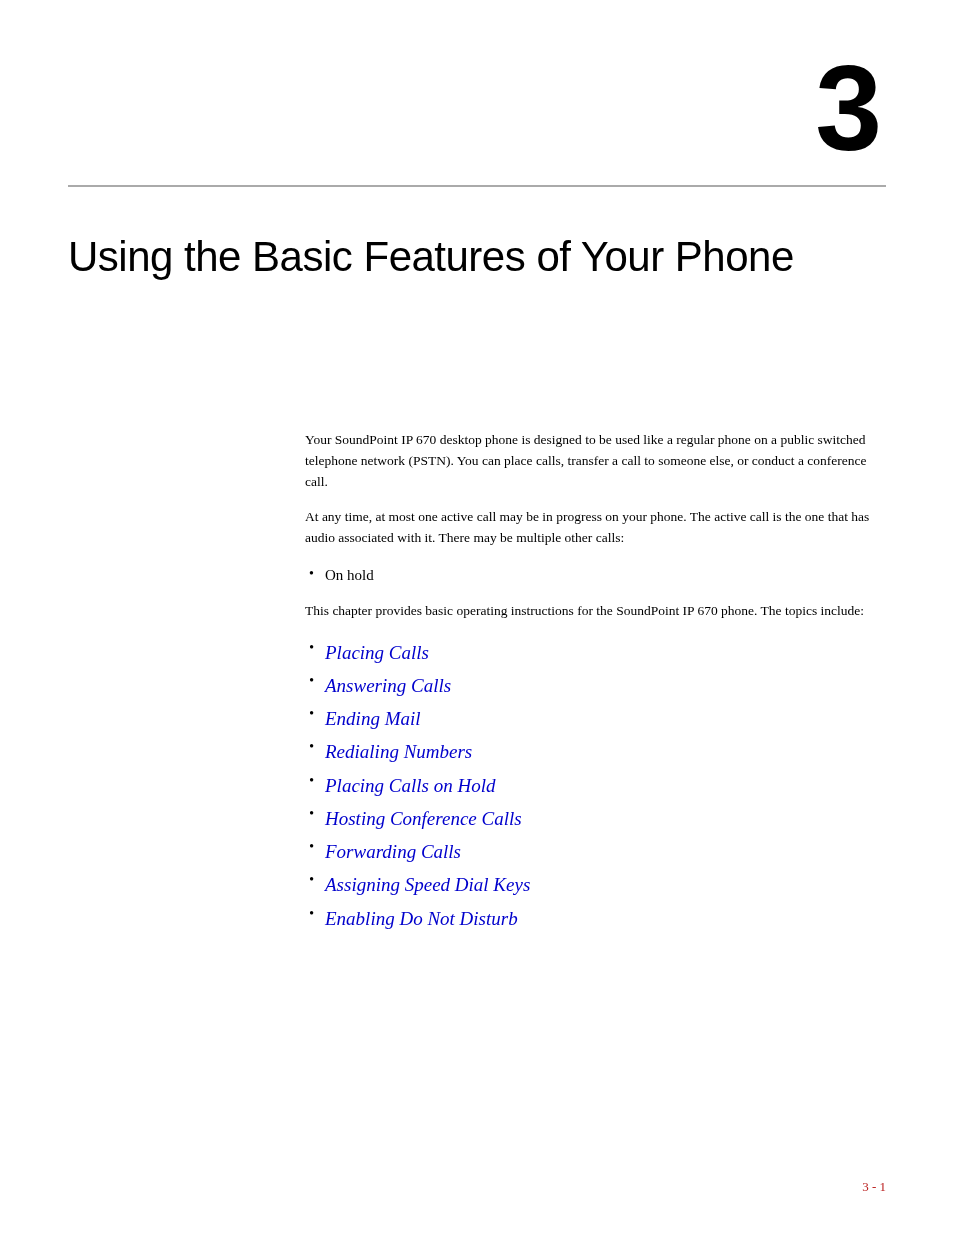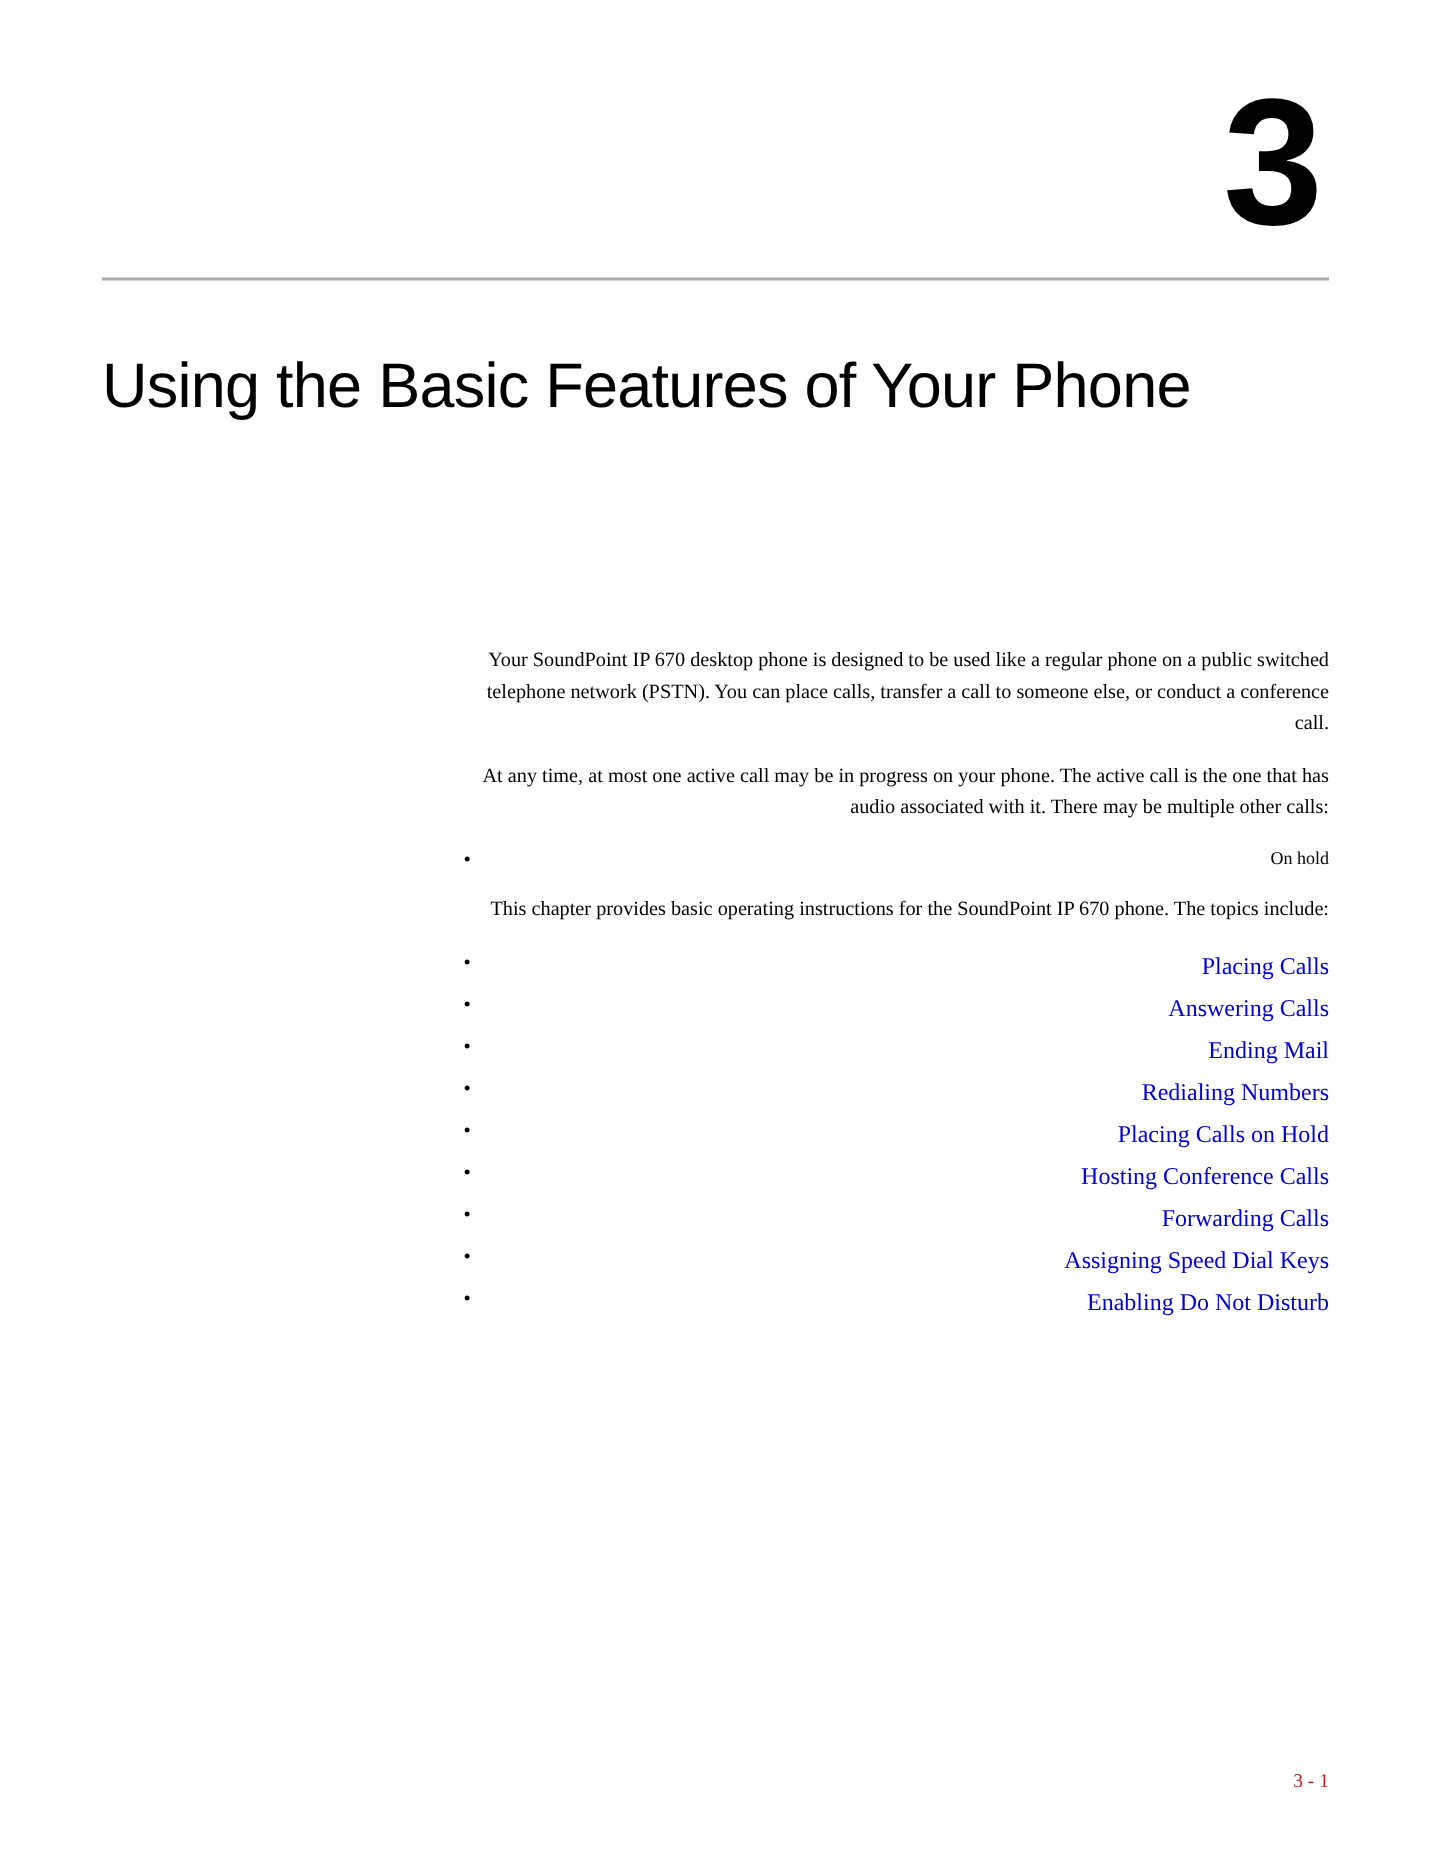--- a/index.html
+++ b/index.html
@@ -57,39 +57,38 @@
       line-height: 1.2;
       letter-spacing: -0.5px;
       margin-top: 32px;
     }
 
     .content-area {
       position: absolute;
       top: 430px;
       left: 305px;
       right: 68px;
-      text-align: right;
     }
 
     .paragraph {
       font-size: 13.5px;
       color: #000000;
       line-height: 1.55;
       margin-bottom: 14px;
       font-family: 'Times New Roman', Times, serif;
     }
 
     .bullet-list {
       margin: 10px 0 14px 0;
       padding-left: 0;
       list-style: none;
     }
 
     .bullet-list li {
-      font-size: 12px;
+      font-size: 15px;
       color: #000000;
       line-height: 1.6;
       padding-left: 20px;
       position: relative;
       margin-bottom: 2px;
       font-family: 'Times New Roman', Times, serif;
     }
 
     .bullet-list li::before {
       content: '•';
@@ -99,26 +98,27 @@
       font-size: 14px;
     }
 
     .link-list {
       margin: 10px 0 14px 0;
       padding-left: 0;
       list-style: none;
     }
 
     .link-list li {
-      font-size: 16px;
+      font-size: 19px;
       line-height: 1.75;
       padding-left: 20px;
       position: relative;
       margin-bottom: 0px;
       font-family: 'Times New Roman', Times, serif;
+      font-style: italic;
     }
 
     .link-list li::before {
       content: '•';
       position: absolute;
       left: 4px;
       top: 0;
       font-size: 14px;
       color: #000000;
     }

